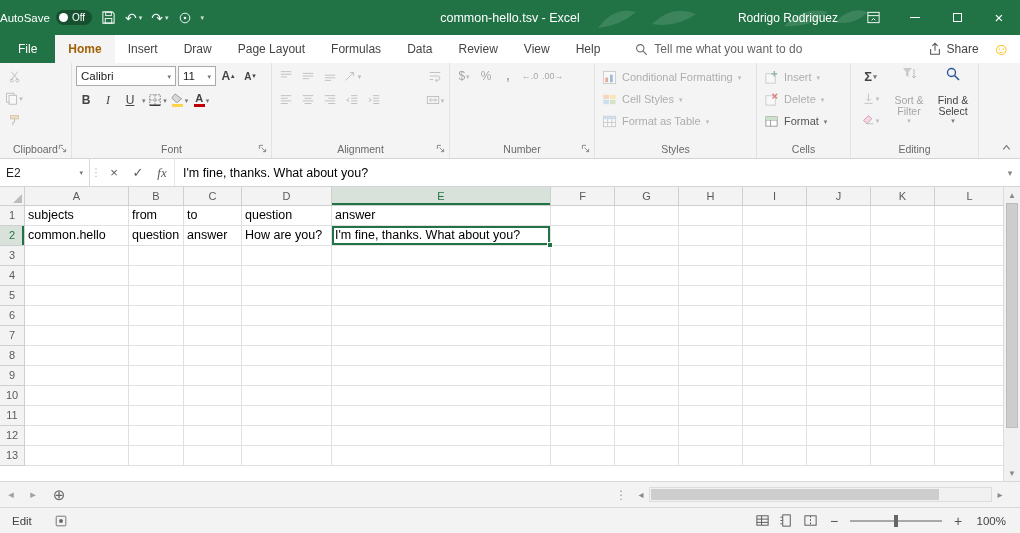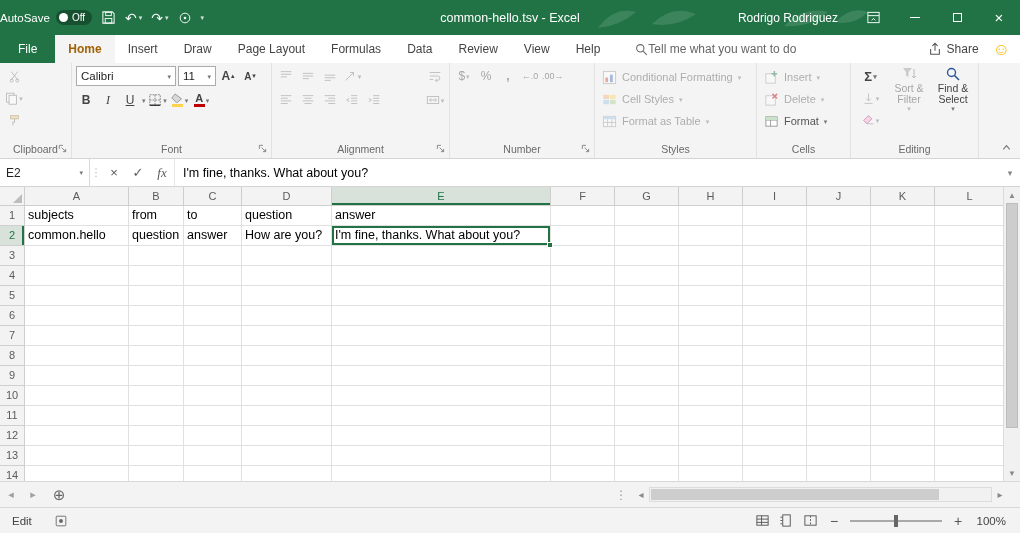--- a/index.html
+++ b/index.html
@@ -22,21 +22,21 @@
   .tb-btn { width:42px; height:100%; display:flex; align-items:center; justify-content:center; color:#fff; font-size:15px; }
   .maxbox { width:9px; height:9px; border:1px solid #fff; display:inline-block; }
   .minbar { width:10px; height:1px; background:#fff; display:inline-block; }
   .deco { position:absolute; top:4px; pointer-events:none; }
 
   
   .tabrow { height:28px; background:#fff; display:flex; align-items:stretch; }
   .tab { padding:0 13px; line-height:28px; font-size:12px; color:#444; white-space:nowrap; }
   .tab.file { background:#217346; color:#fff; padding:0 18px; }
   .tab.active { color:#a16207; font-weight:bold; background:#f4f4f4; }
-  .tellme { display:flex; align-items:center; gap:0; margin-left:22px; color:#666; font-size:12px; }
+  .tellme { display:flex; align-items:center; gap:6px; margin-left:22px; color:#666; font-size:12px; }
   .tabrow-right { margin-left:auto; display:flex; align-items:center; gap:14px; padding-right:10px; }
   .share { display:flex; align-items:center; gap:5px; color:#444; }
   .smiley { color:#FFB900; font-size:17px; line-height:1; }
 
   
   .ribbon { height:96px; background:#f4f4f4; border-bottom:1px solid #d4d4d4; display:flex; position:relative; }
   .rgroup { position:relative; border-right:1px solid #e2e2e2; height:100%; flex:none; }
   .rg-body { display:flex; height:72px; padding:3px 4px; gap:2px; }
   .rg-label { position:absolute; bottom:3px; left:0; right:0; text-align:center; font-size:10.5px; color:#6a6a6a; }
   .launcher { position:absolute; right:3px; bottom:4px; width:10px; height:10px; }
@@ -44,21 +44,21 @@
   .sbtn { height:20px; min-width:20px; display:inline-flex; align-items:center; justify-content:center; gap:1px; color:#444; font-size:12px; }
   .combo { display:flex; align-items:center; justify-content:space-between; border:1px solid #ababab; background:#fff; height:20px; padding:0 4px; font-size:11.5px; color:#222; }
   .rg-col { display:flex; flex-direction:column; gap:4px; width:100%; }
   .rrow { display:flex; align-items:center; gap:2px; }
   .vbtn { display:flex; flex-direction:column; align-items:center; color:#444; }
   .paste-btn { width:38px; justify-content:flex-start; padding-top:3px; gap:2px; font-size:11px; }
   .clip-col { display:flex; flex-direction:column; gap:2px; }
   .stylebtn { display:flex; align-items:center; gap:5px; height:22px; font-size:11px; color:#555; padding:0 3px; white-space:nowrap; }
   .fontcolor { display:inline-flex; flex-direction:column; align-items:center; line-height:1; }
   .colorbar { width:11px; height:3px; margin-top:1px; }
-  .two-line { width:48px; font-size:10.5px; line-height:11px; text-align:center; margin-top:1px; }
+  .two-line { width:48px; font-size:10.5px; line-height:11px; text-align:center; margin-top:13px; }
   .collapse-ribbon { position:absolute; right:8px; bottom:5px; color:#777; }
 
   
   .formulabar { height:28px; background:#fff; border-bottom:1px solid #d4d4d4; display:flex; align-items:stretch; }
   .namebox { width:90px; display:flex; align-items:center; justify-content:space-between; padding:0 6px; border-right:1px solid #d9d9d9; font-size:12px; color:#222; }
   .fb-sep { width:12px; display:flex; align-items:center; justify-content:center; color:#b9b9b9; font-size:11px; }
   .fb-btn { width:24px; display:flex; align-items:center; justify-content:center; color:#5a5a5a; font-size:13px; }
   .fb-btn.fx i { font-family:"Liberation Serif", serif; font-style:italic; font-size:13px; color:#5a5a5a; }
   .fb-input { flex:1; display:flex; align-items:center; padding-left:8px; font-size:12.5px; color:#000; border-left:1px solid #e7e7e7; }
   .fb-expand { width:20px; display:flex; align-items:center; justify-content:center; color:#888; font-size:9px; }
@@ -749,35 +749,20 @@
           <div class="cell" style="width: 90px;"></div>
           <div class="cell" style="width: 219px;"></div>
           <div class="cell" style="width: 64px;"></div>
           <div class="cell" style="width: 64px;"></div>
           <div class="cell" style="width: 64px;"></div>
           <div class="cell" style="width: 64px;"></div>
           <div class="cell" style="width: 64px;"></div>
           <div class="cell" style="width: 64px;"></div>
           <div class="cell" style="width: 70px;"></div>
         </div>
-        <div class="grid-row">
-          <div class="row-header">14</div>
-          <div class="cell" style="width: 104px;"></div>
-          <div class="cell" style="width: 55px;"></div>
-          <div class="cell" style="width: 58px;"></div>
-          <div class="cell" style="width: 90px;"></div>
-          <div class="cell" style="width: 219px;"></div>
-          <div class="cell" style="width: 64px;"></div>
-          <div class="cell" style="width: 64px;"></div>
-          <div class="cell" style="width: 64px;"></div>
-          <div class="cell" style="width: 64px;"></div>
-          <div class="cell" style="width: 64px;"></div>
-          <div class="cell" style="width: 64px;"></div>
-          <div class="cell" style="width: 70px;"></div>
-        </div>
       </div>
   </div>
   <div class="vscroll">
     <span class="vs-btn">▲</span>
     <div class="vs-track">
         <div class="vs-thumb"></div>
       </div>
     <span class="vs-btn">▼</span>
   </div>
 </div>

